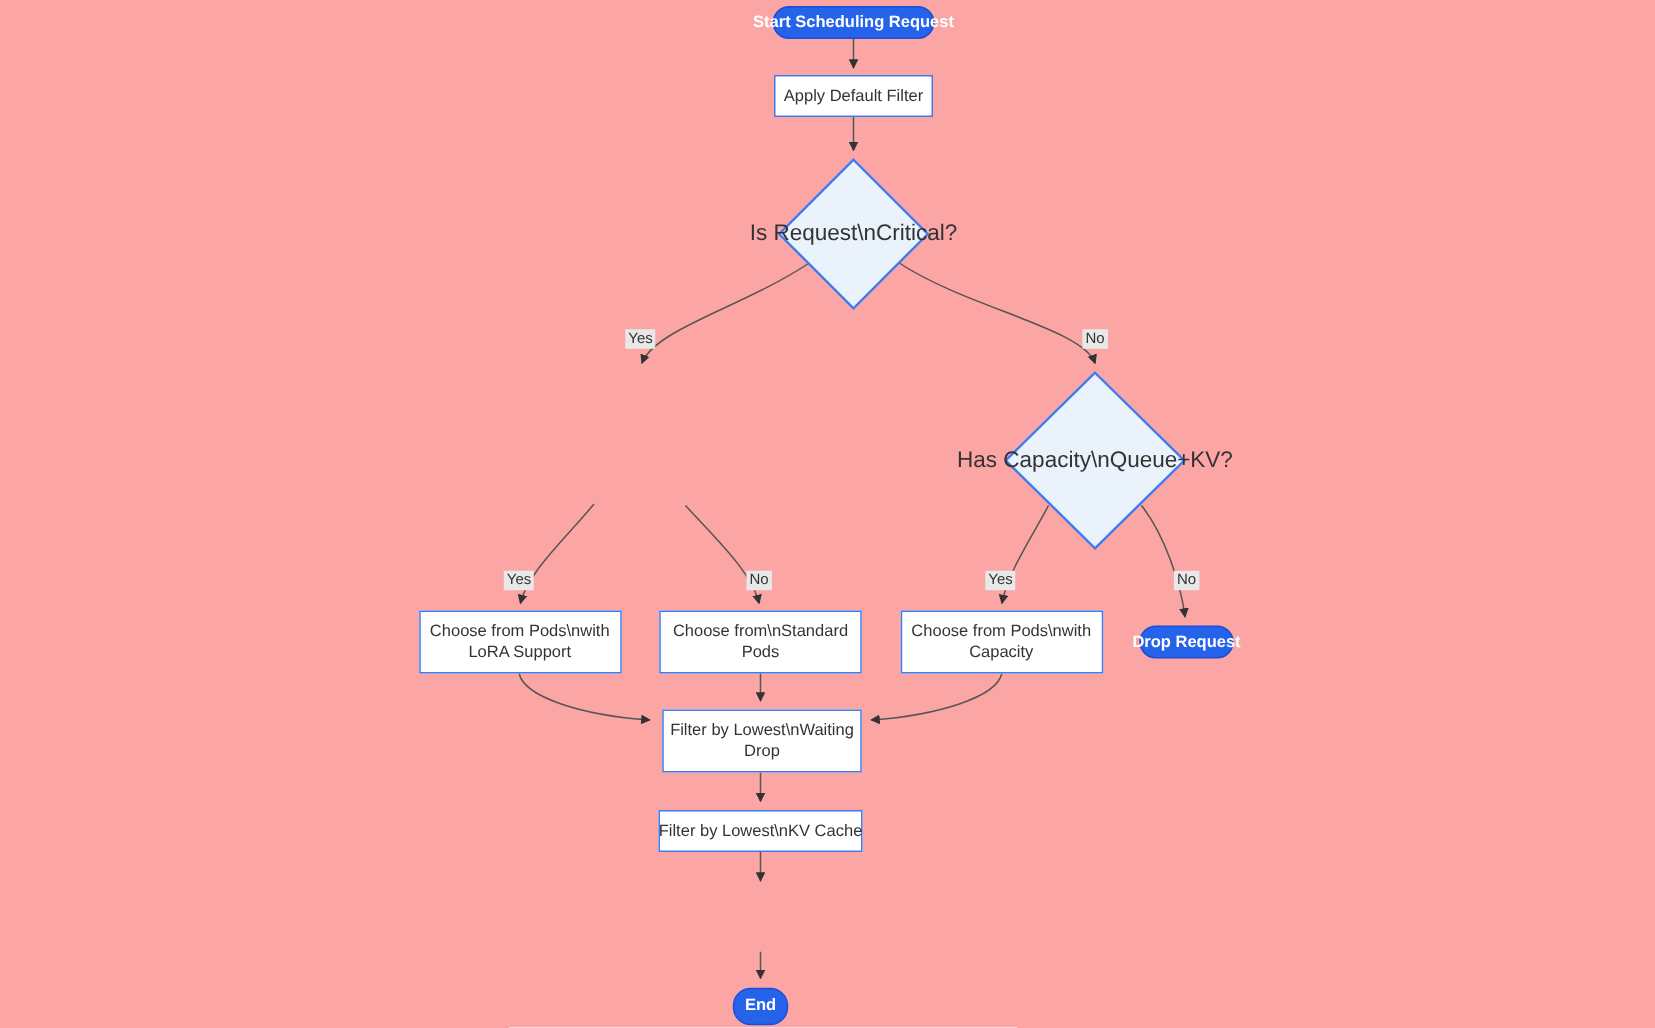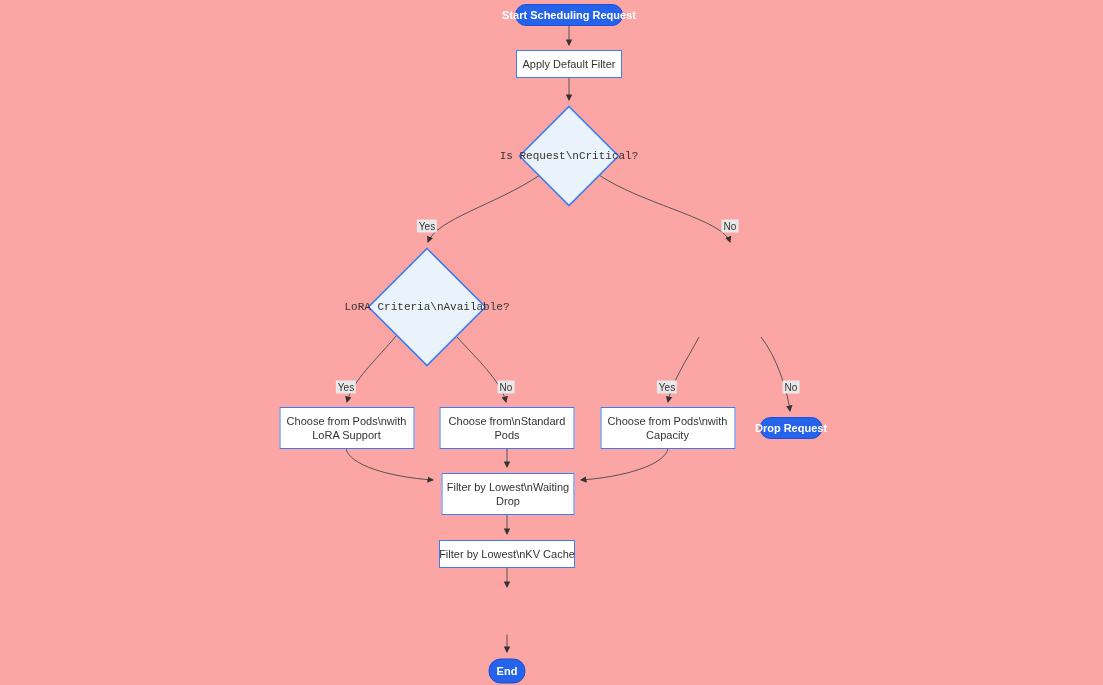--- a/index.html
+++ b/index.html
@@ -15,21 +15,21 @@
   }
   .rect{background:#ffffff;border:1.5px solid #3d7cf0;padding:2px 3px;}
   .nowrap{white-space:nowrap;}
   .stadium{
     background:#2563eb;color:#ffffff;font-weight:bold;
     border:1px solid #1d4ed8;border-radius:12px;white-space:nowrap;
   }
   .diamond{background:transparent;}
   .diamond svg{position:absolute;left:0;top:0;}
   .diamond .dlabel{
-    position:relative;z-index:1;font-size:11px;white-space:nowrap;color:#333333;font-family:Liberation Mono, monospace;
+    position:relative;z-index:1;font-size:15px;white-space:nowrap;color:#333333;
   }
   .edge-label{
     position:absolute;transform:translate(-50%,-50%);z-index:2;
     background:#e8e8e8;color:#333333;font-size:10px;line-height:13px;padding:0 2px;
   }
 </style>
 </head>
 <body>
 
 <div class="canvas">
@@ -66,27 +66,27 @@
     <span>Apply Default Filter</span>
   </div>
 
   <div class="node diamond" style="left:569px;top:156px;width:102px;height:102px;">
     <svg width="102" height="102">
       <polygon points="51,1.5 100.5,51 51,100.5 1.5,51" fill="#eaf2fc" stroke="#3d7cf0" stroke-width="1.6"></polygon>
     </svg>
     <span class="dlabel">Is Request\nCritical?</span>
   </div>
 
-  <div class="node diamond" style="left:427px;top:307px;width:120px;height:120px;">
-    <svg width="120" height="120">
-      <polygon points="60,1.5 118.5,60 60,118.5 1.5,60" fill="#eaf2fc" stroke="#3d7cf0" stroke-width="1.6"></polygon>
+
+  <div class="node diamond" style="left:730px;top:307px;width:122px;height:120px;">
+    <svg width="122" height="120">
+      <polygon points="61,1.5 120.5,60 61,118.5 1.5,60" fill="#eaf2fc" stroke="#3d7cf0" stroke-width="1.6"></polygon>
     </svg>
-    <span class="dlabel">LoRA Criteria\nAvailable?</span>
+    <span class="dlabel">Has Capacity\nQueue+KV?</span>
   </div>
-
 
   <div class="node rect" style="left:346.5px;top:427.5px;width:135px;height:42px;">
     <span>Choose from Pods\nwith LoRA Support</span>
   </div>
 
   <div class="node rect" style="left:507px;top:427.5px;width:135px;height:42px;">
     <span>Choose from\nStandard Pods</span>
   </div>
 
   <div class="node rect" style="left:667.5px;top:427.5px;width:135px;height:42px;">

